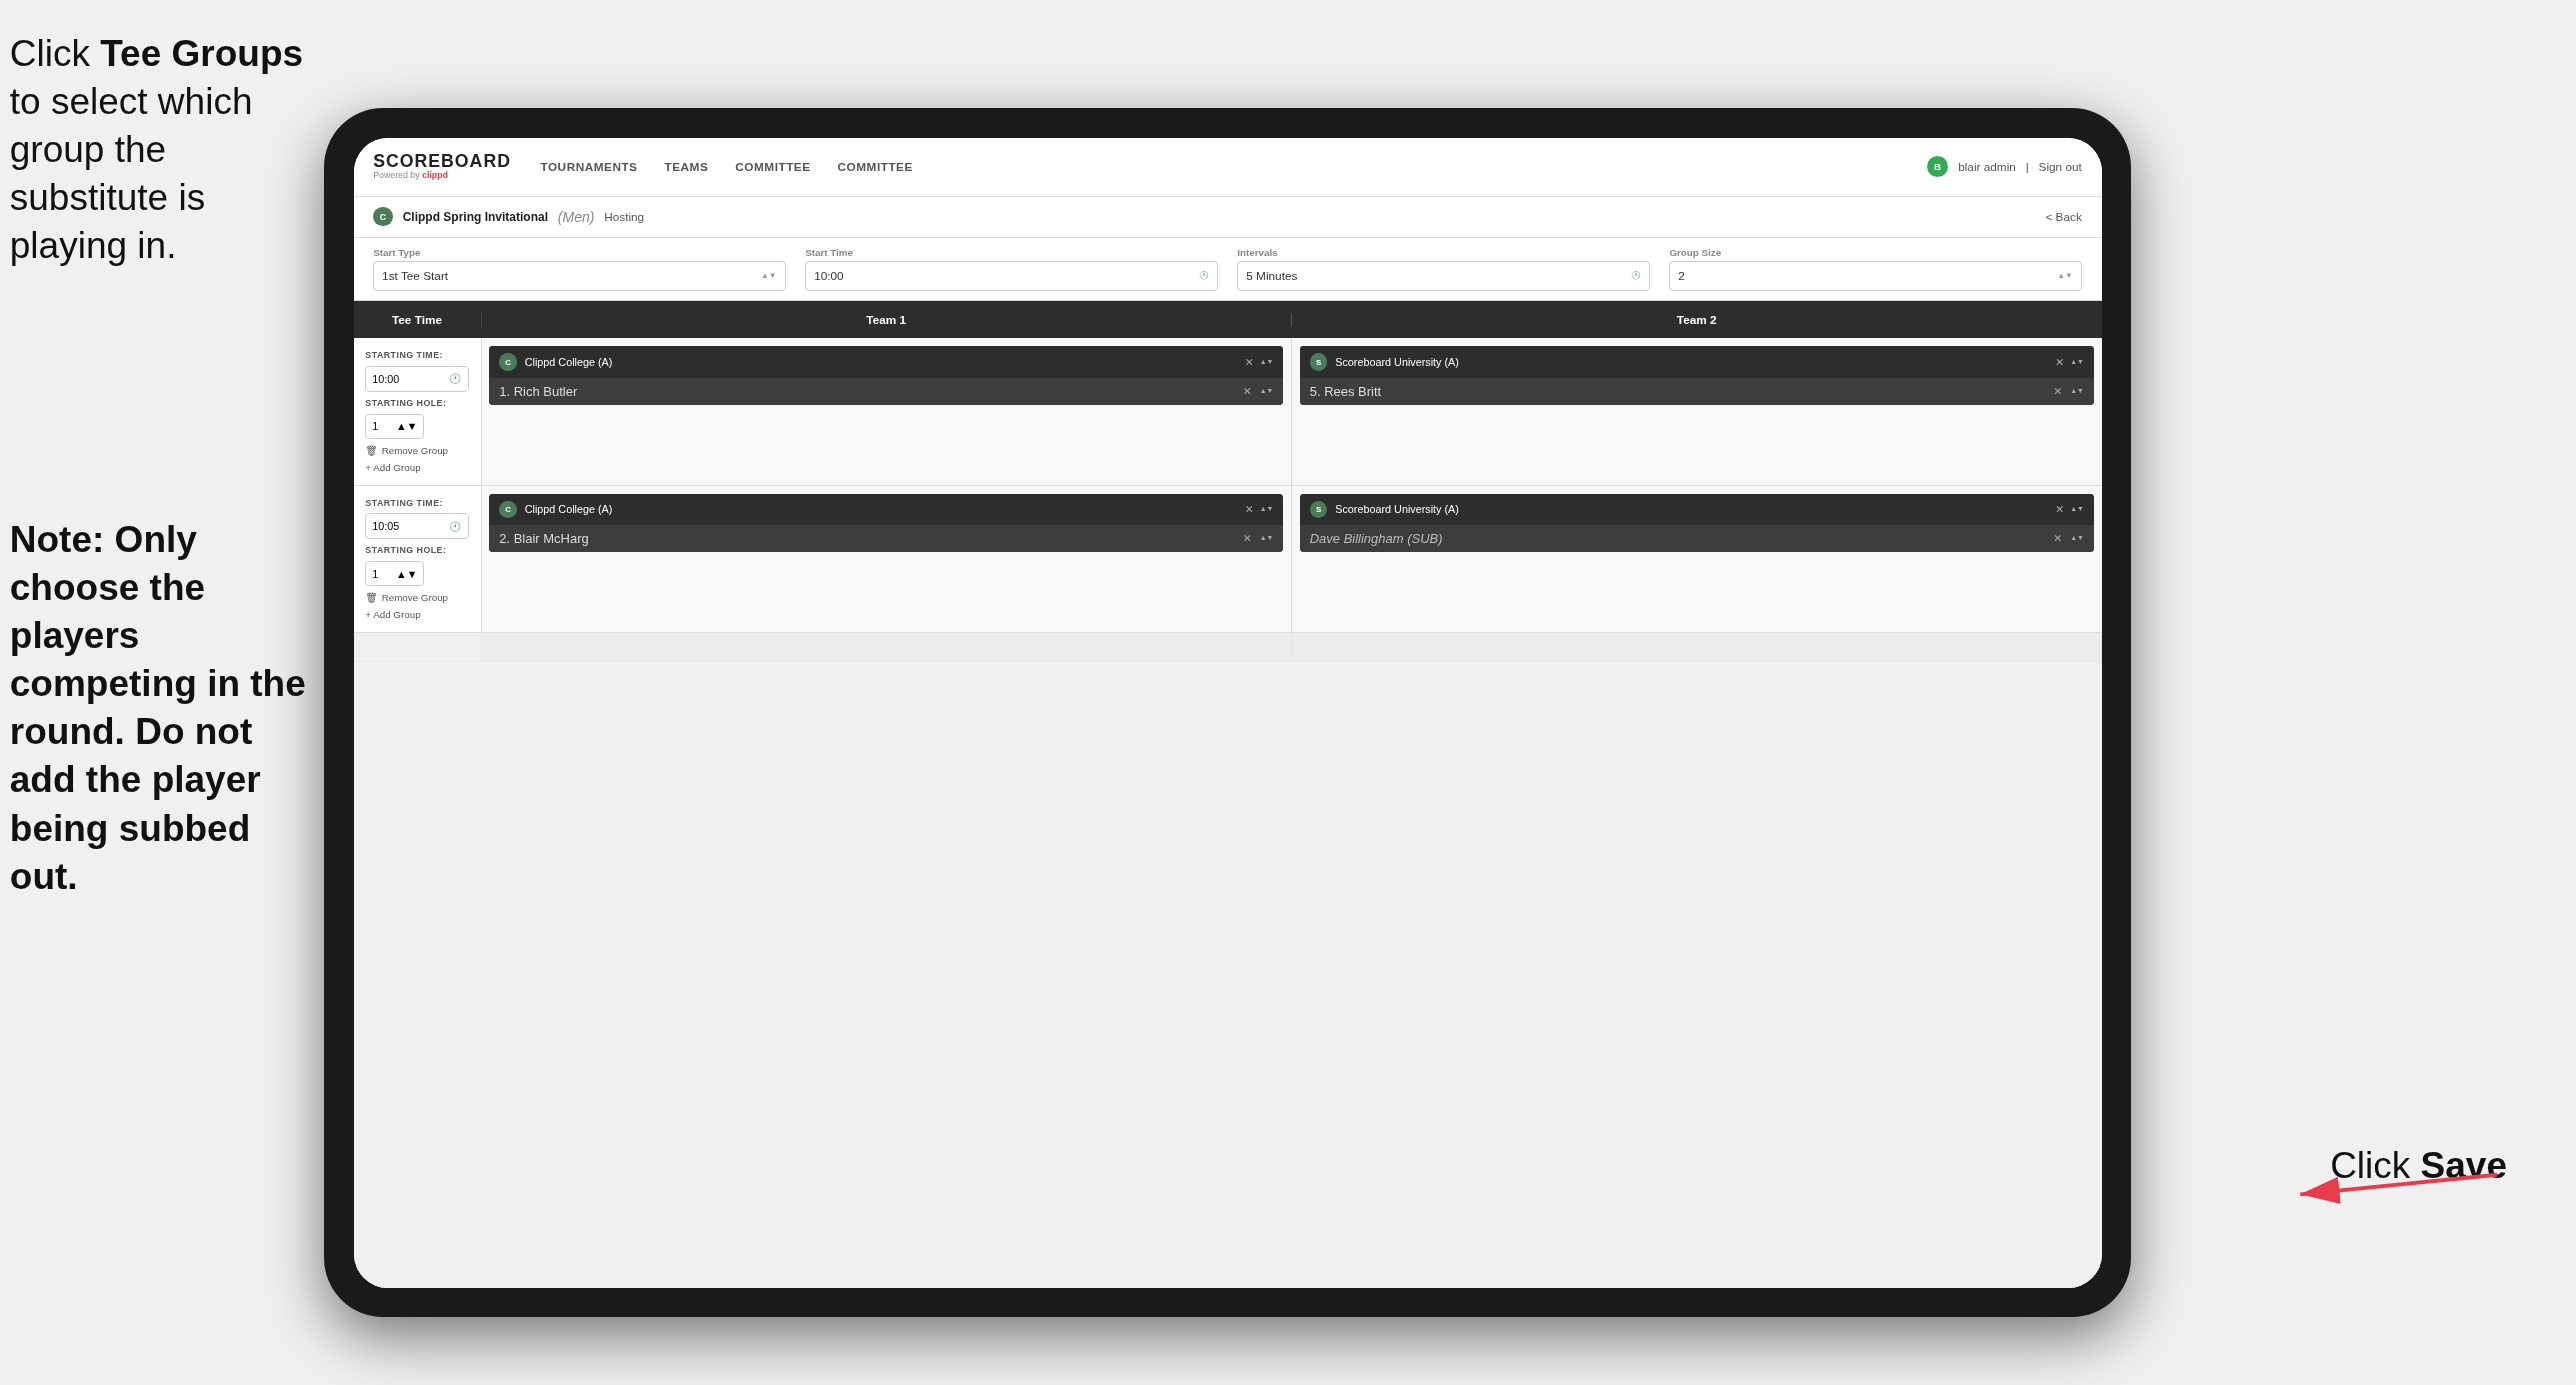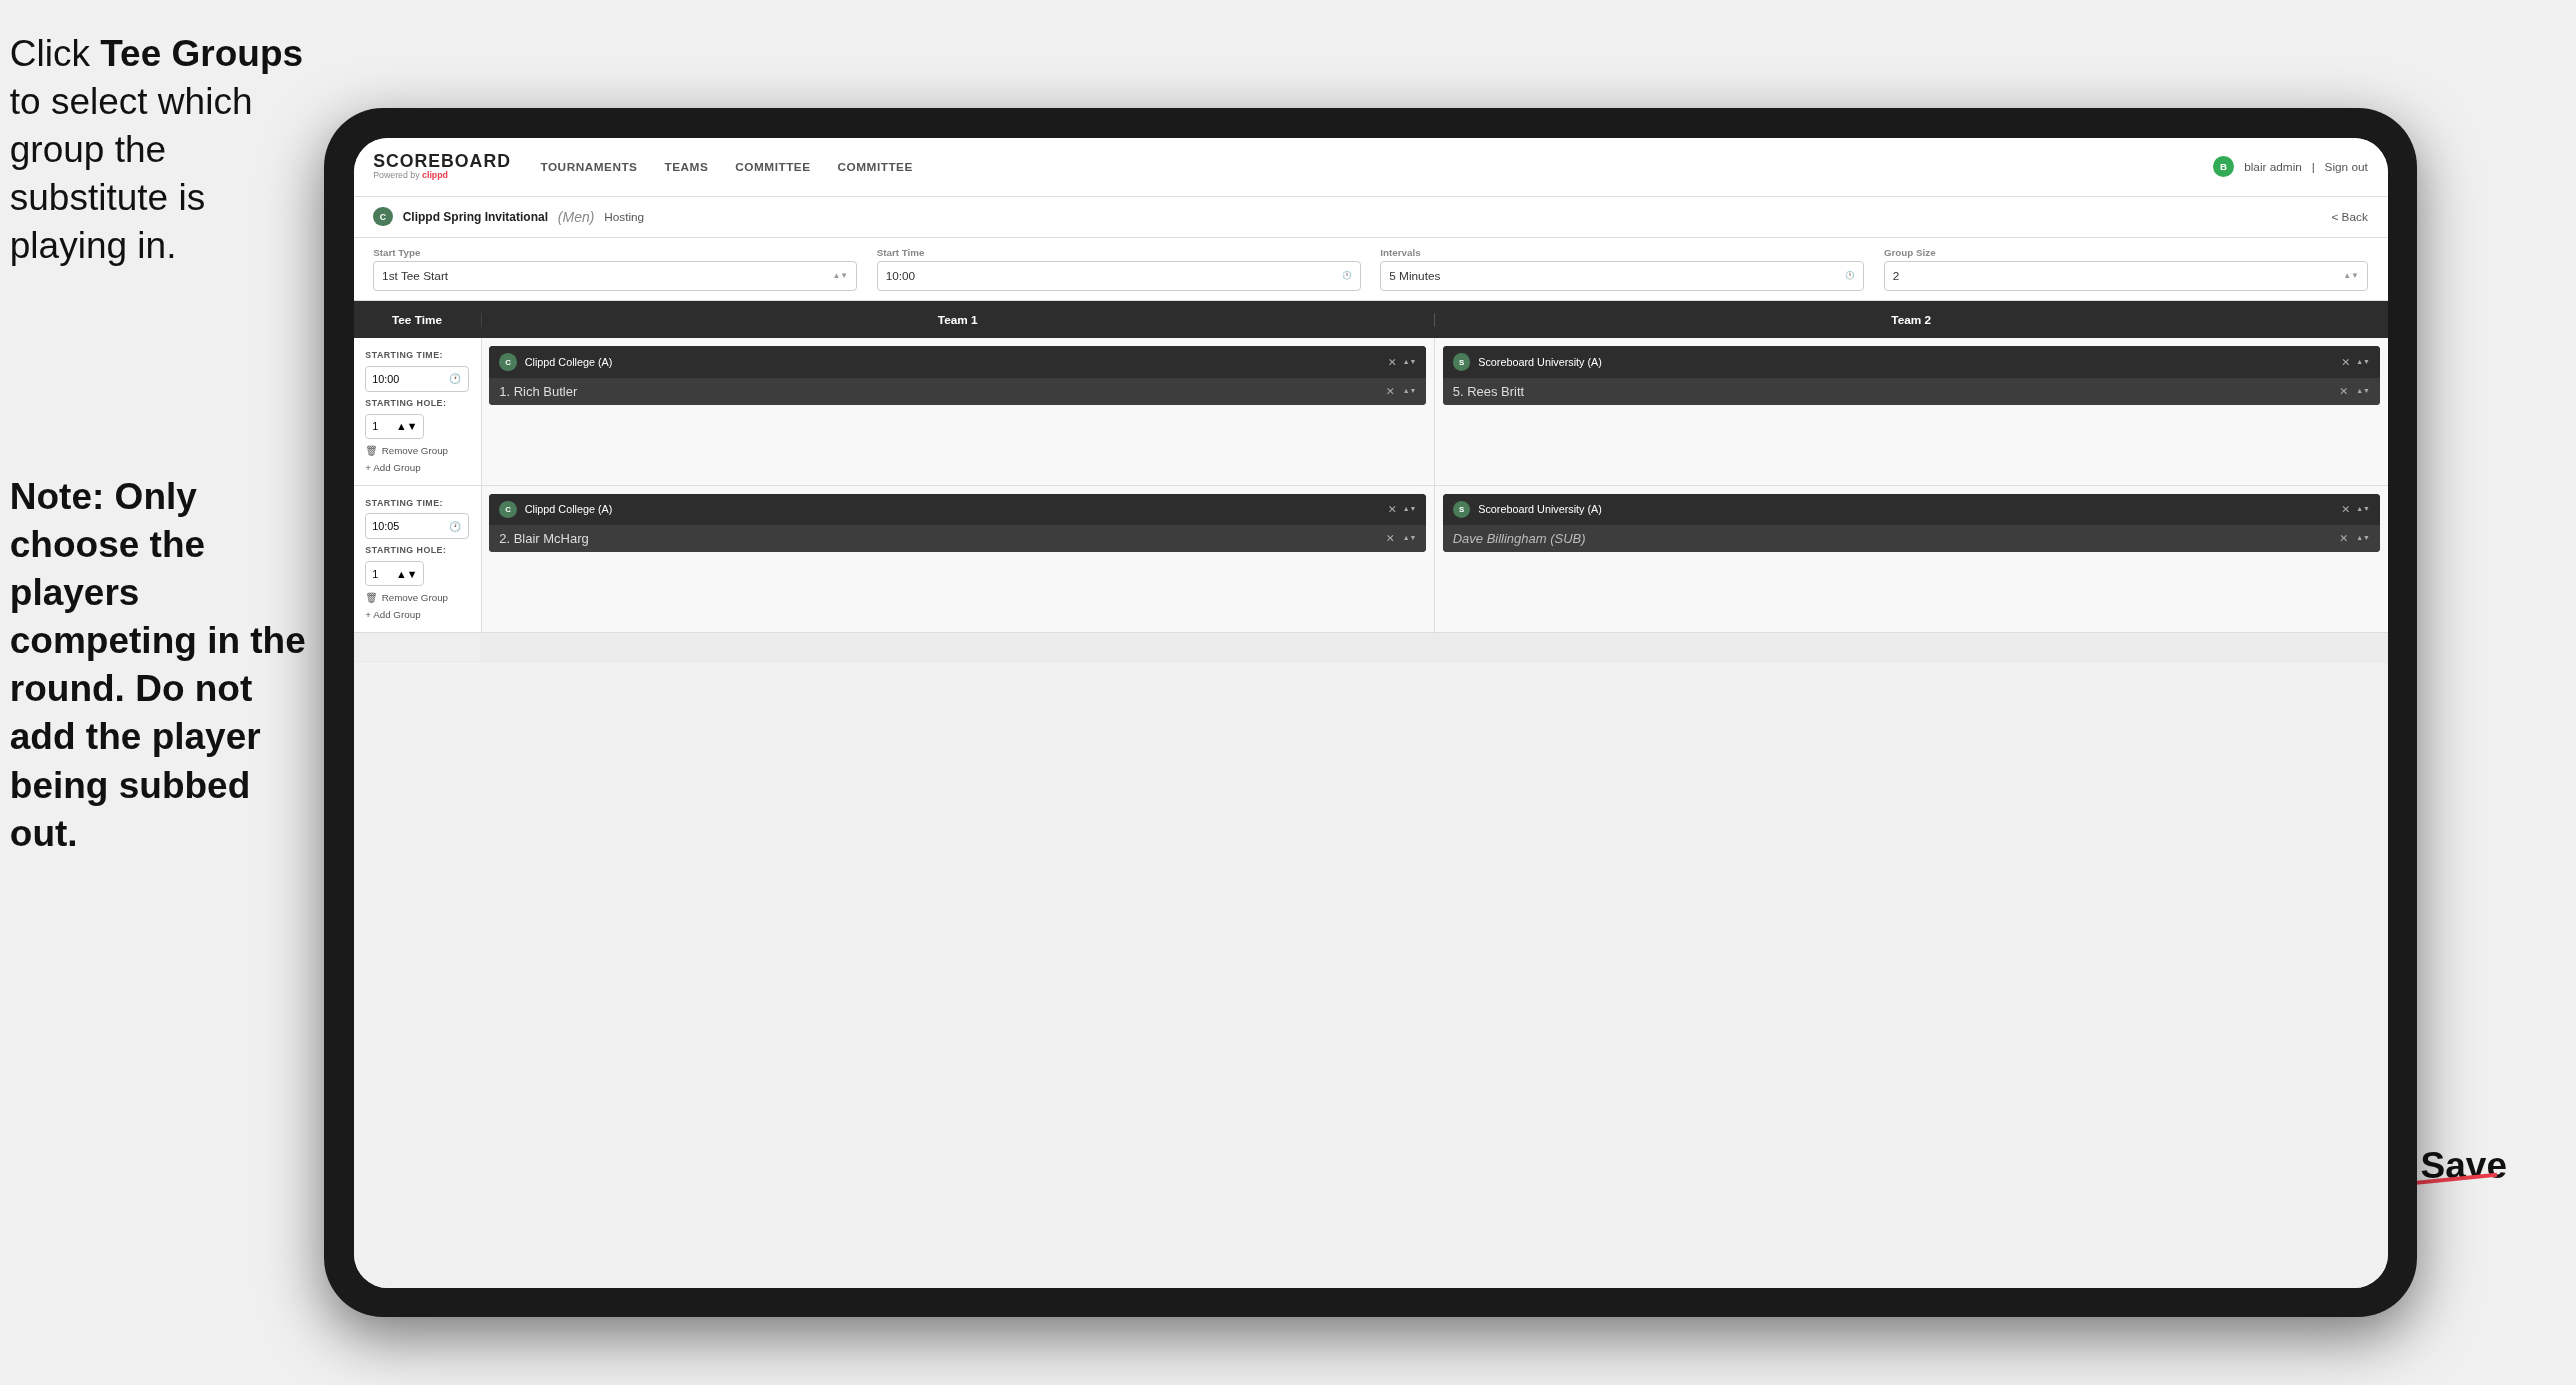--- a/index.html
+++ b/index.html
@@ -19,21 +19,21 @@
       left: 9.8px;
       width: 305px;
       font-size: 37px;
       line-height: 1.3;
       color: #111;
     }
     .instruction-text b { font-weight: 900; }
 
     .note-text {
       position: absolute;
-      top: 473px;
+      top: 516px;
       left: 9.8px;
       width: 305px;
       font-size: 37px;
       line-height: 1.3;
       color: #111;
     }
     .note-text b { font-weight: 900; }
 
     .click-save-text {
       position: absolute;
@@ -42,21 +42,21 @@
       font-size: 37px;
       color: #111;
     }
     .click-save-text b { font-weight: 900; }
 
     
     .tablet-frame {
       position: absolute;
       top: 108px;
       left: 324px;
-      width: 2093px;
+      width: 1807px;
       height: 1209px;
       background: #1a1a1a;
       border-radius: 59px;
       box-shadow: 0 19.7px 59px rgba(0,0,0,0.5);
       padding: 29.5px;
     }
 
     .tablet-screen {
       width: 100%;
       height: 100%;

